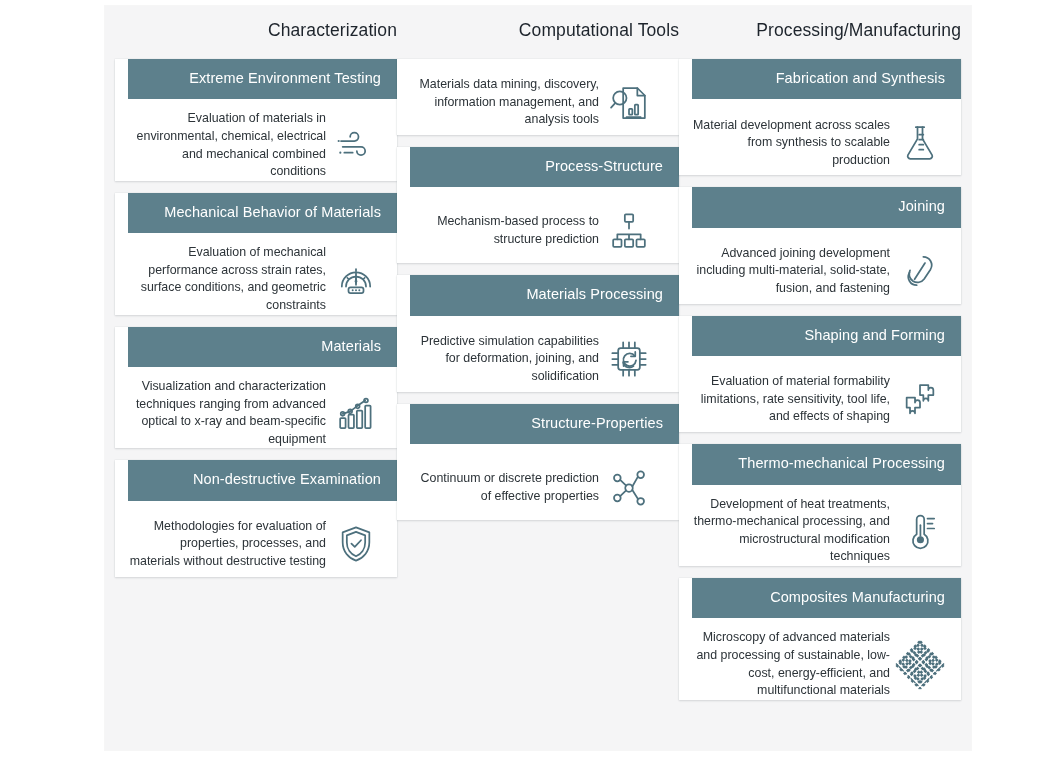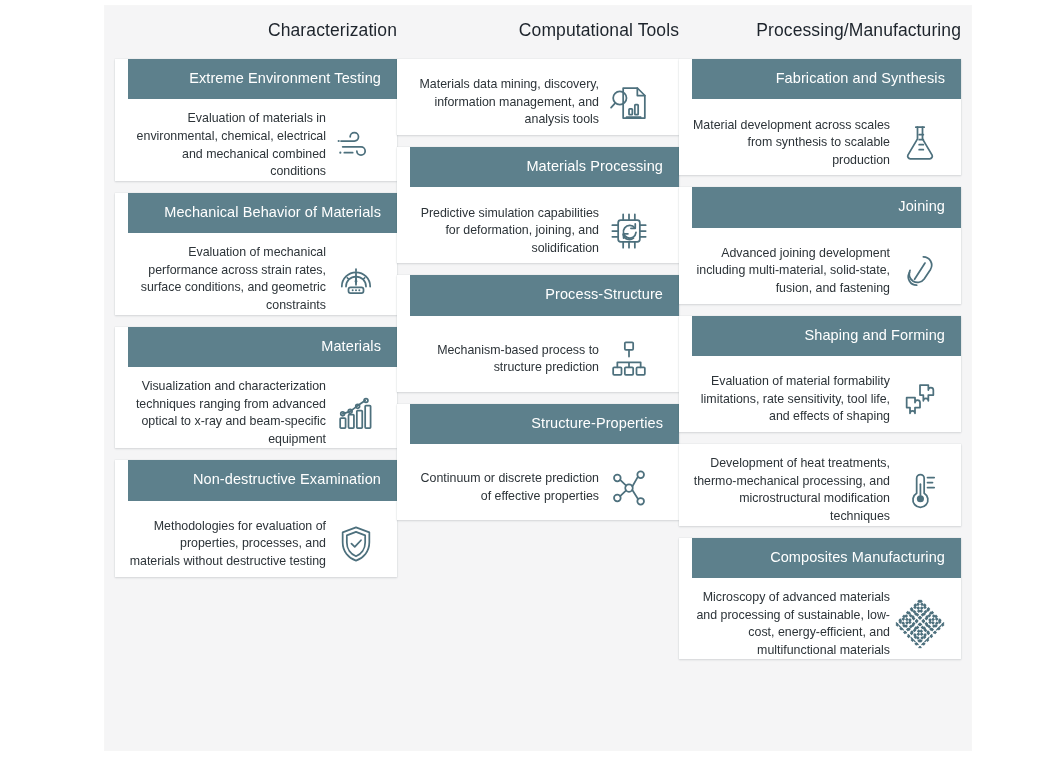--- a/index.html
+++ b/index.html
@@ -188,45 +188,45 @@
                   <circle cx="13" cy="18" r="8"></circle>
                   <path d="M7.4 24.2L2.5 29.5"></path>
                   <rect x="24" y="31" width="4" height="7" rx="0.8"></rect>
                   <rect x="31" y="26" width="4" height="12" rx="0.8"></rect>
                   <path d="M21 41h17"></path>
                 </svg>
               </div>
             </div>
           </div>
           <div class="card">
+            <div class="card-header">Process-Structure</div>
+            <div class="card-body">
+              <div class="card-text">Mechanism-based process to structure prediction</div>
+              <div class="card-icon">
+                <svg width="40" height="40" viewBox="0 0 48 48" fill="none" stroke="currentColor" stroke-width="2.1" stroke-linecap="round" stroke-linejoin="round">
+                  <rect x="19" y="4" width="10" height="9" rx="1.2"></rect>
+                  <rect x="5" y="34" width="10" height="9" rx="1.2"></rect>
+                  <rect x="19" y="34" width="10" height="9" rx="1.2"></rect>
+                  <rect x="33" y="34" width="10" height="9" rx="1.2"></rect>
+                  <path d="M24 13v8M10 34v-6h28v6M24 28v6"></path>
+                </svg>
+              </div>
+            </div>
+          </div>
+          <div class="card">
             <div class="card-header">Materials Processing</div>
             <div class="card-body">
               <div class="card-text">Predictive simulation capabilities for deformation, joining, and solidification</div>
               <div class="card-icon">
                 <svg width="40" height="40" viewBox="0 0 48 48" fill="none" stroke="currentColor" stroke-width="2.1" stroke-linecap="round" stroke-linejoin="round">
                   <rect x="11" y="11" width="26" height="26" rx="3"></rect>
                   <path d="M31 20.5a7.6 7.6 0 1 0 1.4 5.2"></path>
                   <path d="M31.5 15.5v5.2h-5.2M17 28a7.6 7.6 0 0 0 12.4 4.5"></path>
                   <path d="M17.5 32.5v-5.2h5.2"></path>
                   <path d="M17 4v7M24 4v7M31 4v7M17 37v7M24 37v7M31 37v7M4 17h7M4 24h7M4 31h7M37 17h7M37 24h7M37 31h7"></path>
-                </svg>
-              </div>
-            </div>
-          </div>
-          <div class="card">
-            <div class="card-header">Process-Structure</div>
-            <div class="card-body">
-              <div class="card-text">Mechanism-based process to structure prediction</div>
-              <div class="card-icon">
-                <svg width="40" height="40" viewBox="0 0 48 48" fill="none" stroke="currentColor" stroke-width="2.1" stroke-linecap="round" stroke-linejoin="round">
-                  <rect x="19" y="4" width="10" height="9" rx="1.2"></rect>
-                  <rect x="5" y="34" width="10" height="9" rx="1.2"></rect>
-                  <rect x="19" y="34" width="10" height="9" rx="1.2"></rect>
-                  <rect x="33" y="34" width="10" height="9" rx="1.2"></rect>
-                  <path d="M24 13v8M10 34v-6h28v6M24 28v6"></path>
                 </svg>
               </div>
             </div>
           </div>
           <div class="card">
             <div class="card-header">Structure-Properties</div>
             <div class="card-body">
               <div class="card-text">Continuum or discrete prediction of effective properties</div>
               <div class="card-icon">
                 <svg width="40" height="40" viewBox="0 0 48 48" fill="none" stroke="currentColor" stroke-width="2.1" stroke-linecap="round" stroke-linejoin="round">
@@ -275,20 +275,21 @@
               <div class="card-text">Evaluation of material formability limitations, rate sensitivity, tool life, and effects of shaping</div>
               <div class="card-icon">
                 <svg width="40" height="40" viewBox="0 0 48 48" fill="none" stroke="currentColor" stroke-width="2.1" stroke-linecap="round" stroke-linejoin="round">
                   <path d="M24 6h10v6a3 3 0 1 1 6 0v6h-6v7a3 3 0 1 0-6 0v-7h-4z"></path>
                   <path d="M8 21h10v6a3 3 0 1 1 6 0v6h-6v7a3 3 0 1 0-6 0v-7H8z"></path>
                 </svg>
               </div>
             </div>
           </div>
           <div class="card">
+            <div class="card-header">Thermo-mechanical Processing</div>
             <div class="card-body">
               <div class="card-text">Development of heat treatments, thermo-mechanical processing, and microstructural modification techniques</div>
               <div class="card-icon">
                 <svg width="40" height="40" viewBox="0 0 48 48" fill="none" stroke="currentColor" stroke-width="2.1" stroke-linecap="round" stroke-linejoin="round">
                   <path d="M20 28V10a4.5 4.5 0 0 1 9 0v18a9 9 0 1 1-9 0z"></path>
                   <circle cx="24.5" cy="34.5" r="4.3" fill="currentColor" stroke="none"></circle>
                   <path d="M24.5 30V17"></path>
                   <path d="M33 9h8M33 15h6M33 21h8"></path>
                 </svg>
               </div>

